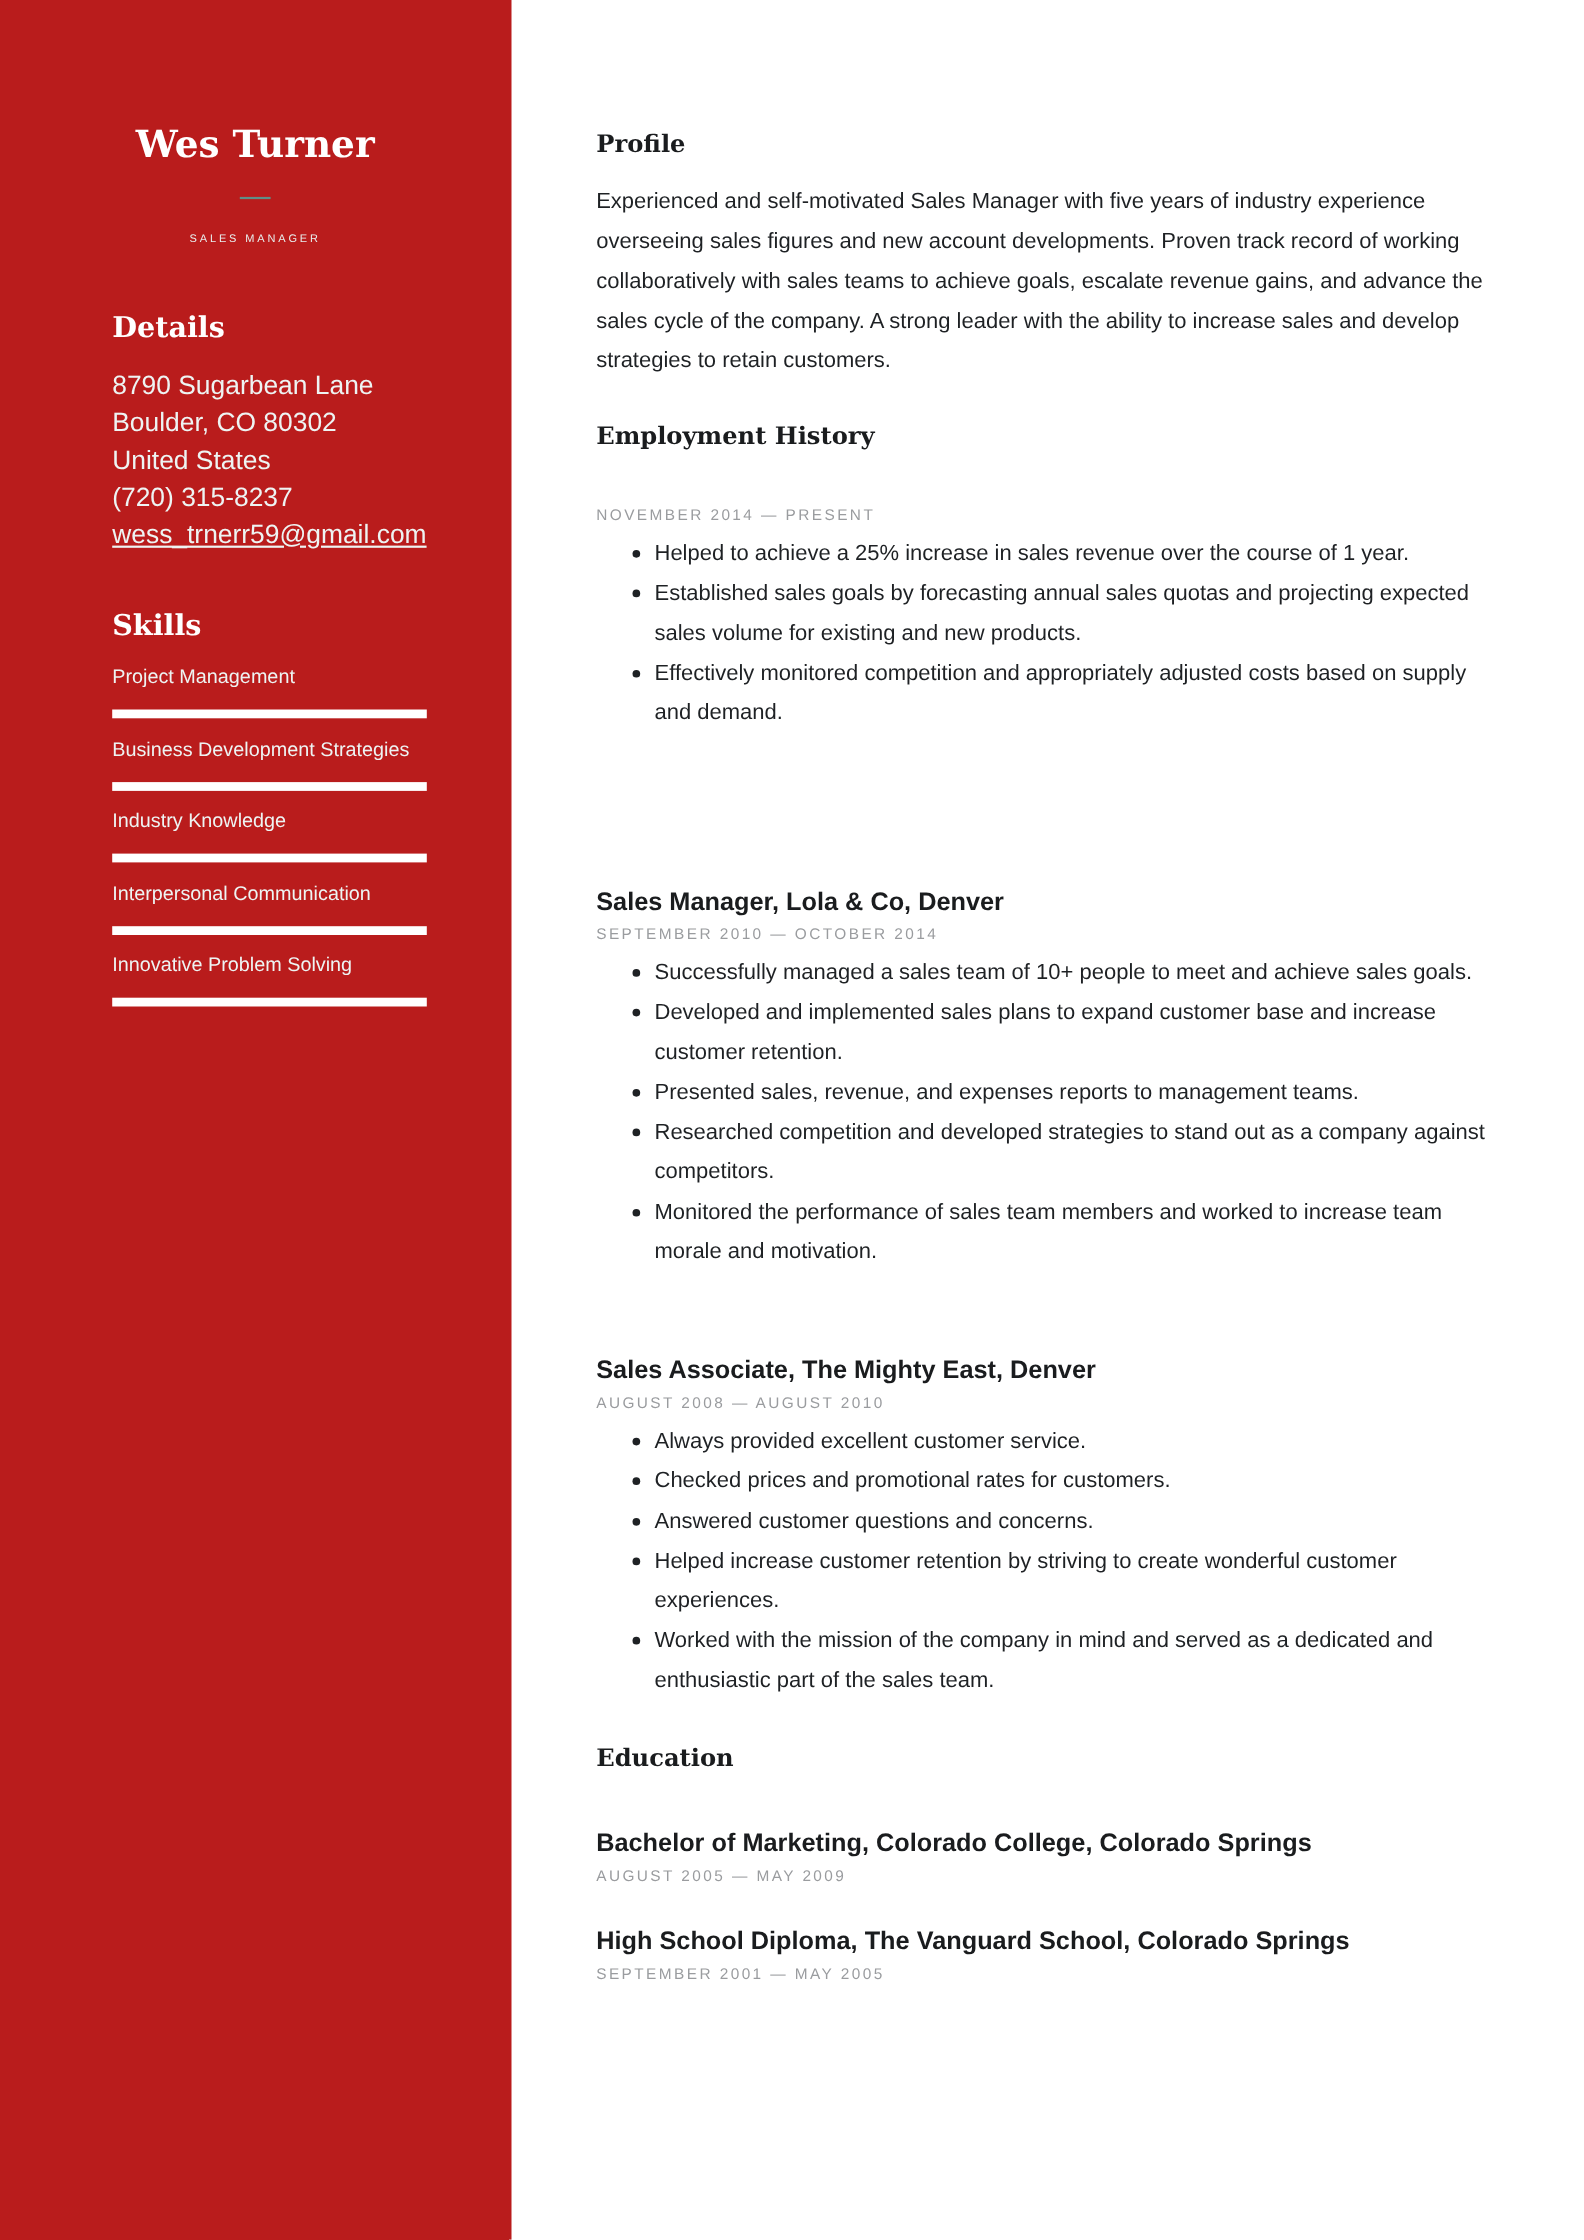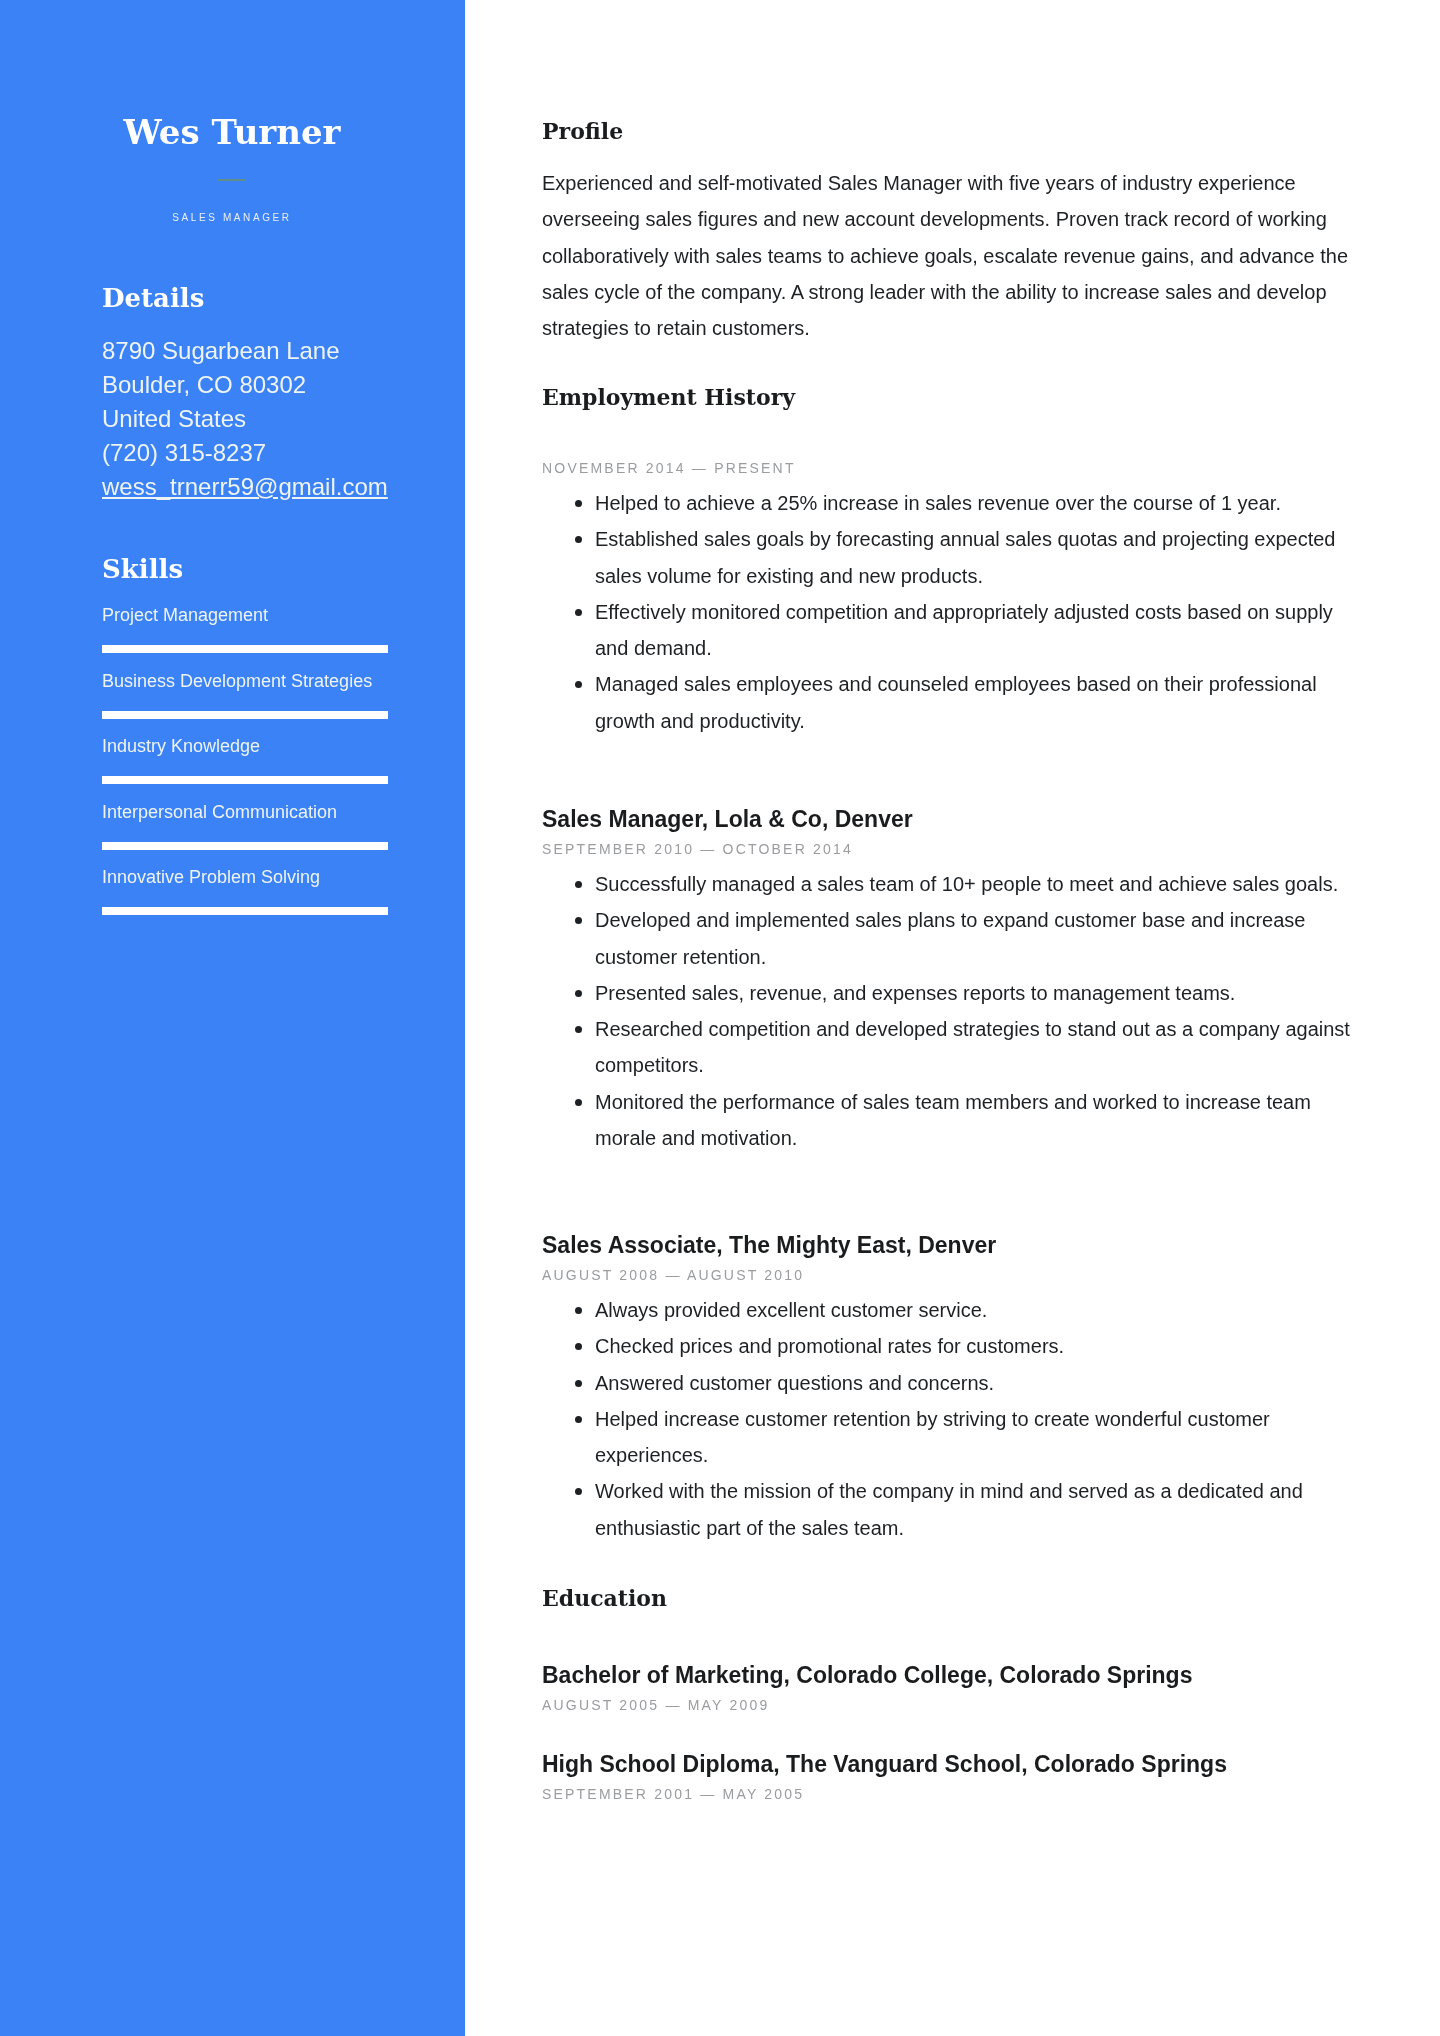--- a/index.html
+++ b/index.html
@@ -1,21 +1,21 @@
 <!DOCTYPE html>
 <html><head>
 <meta charset="utf-8">
 <style>
   * { box-sizing: border-box; margin: 0; padding: 0; }
   html, body { width: 1440px; height: 2036px; background: #ffffff; }
   body { position: relative; font-family: "Liberation Sans", sans-serif; color: #1a1c1e; overflow: hidden; }
 
   .sidebar {
     position: absolute; left: 0; top: 0; width: 465px; height: 2036px;
-    background: #3b82f6; color: #ffffff;
+    background: #b91c1c; color: #ffffff;
   }
   .sidebar-inner { position: absolute; left: 102px; top: 0; width: 286px; }
   .name {
     position: absolute; left: 0; top: 112px; width: 260px; text-align: center;
     font-family: "DejaVu Serif", serif; font-weight: bold; font-size: 34px; color: #ffffff;
     letter-spacing: 0px;
   }
   .name-divider {
     position: absolute; left: 116px; top: 179px; width: 28px; height: 2px; background: #5f8f87;
   }
@@ -115,21 +115,20 @@
   <div class="profile-text">Experienced and self-motivated Sales Manager with five years of industry experience overseeing sales figures and new account developments. Proven track record of working collaboratively with sales teams to achieve goals, escalate revenue gains, and advance the sales cycle of the company. A strong leader with the ability to increase sales and develop strategies to retain customers.</div>
 
   <div class="section-heading emp-heading">Employment History</div>
   <div id="jobs">
       <div class="job" style="top: 452px;">
         <div class="job-dates">NOVEMBER 2014 — PRESENT</div>
         <ul class="bullets">
           <li>Helped to achieve a 25% increase in sales revenue over the course of 1 year.</li>
           <li>Established sales goals by forecasting annual sales quotas and projecting expected sales volume for existing and new products.</li>
           <li>Effectively monitored competition and appropriately adjusted costs based on supply and demand.</li>
-          <li>Managed sales employees and counseled employees based on their professional growth and productivity.</li>
         </ul>
       </div>
       <div class="job" style="top: 806px;">
         <div class="job-title-line">Sales Manager, Lola &amp; Co, Denver</div>
         <div class="job-dates">SEPTEMBER 2010 — OCTOBER 2014</div>
         <ul class="bullets">
           <li>Successfully managed a sales team of 10+ people to meet and achieve sales goals.</li>
           <li>Developed and implemented sales plans to expand customer base and increase customer retention.</li>
           <li>Presented sales, revenue, and expenses reports to management teams.</li>
           <li>Researched competition and developed strategies to stand out as a company against competitors.</li>

